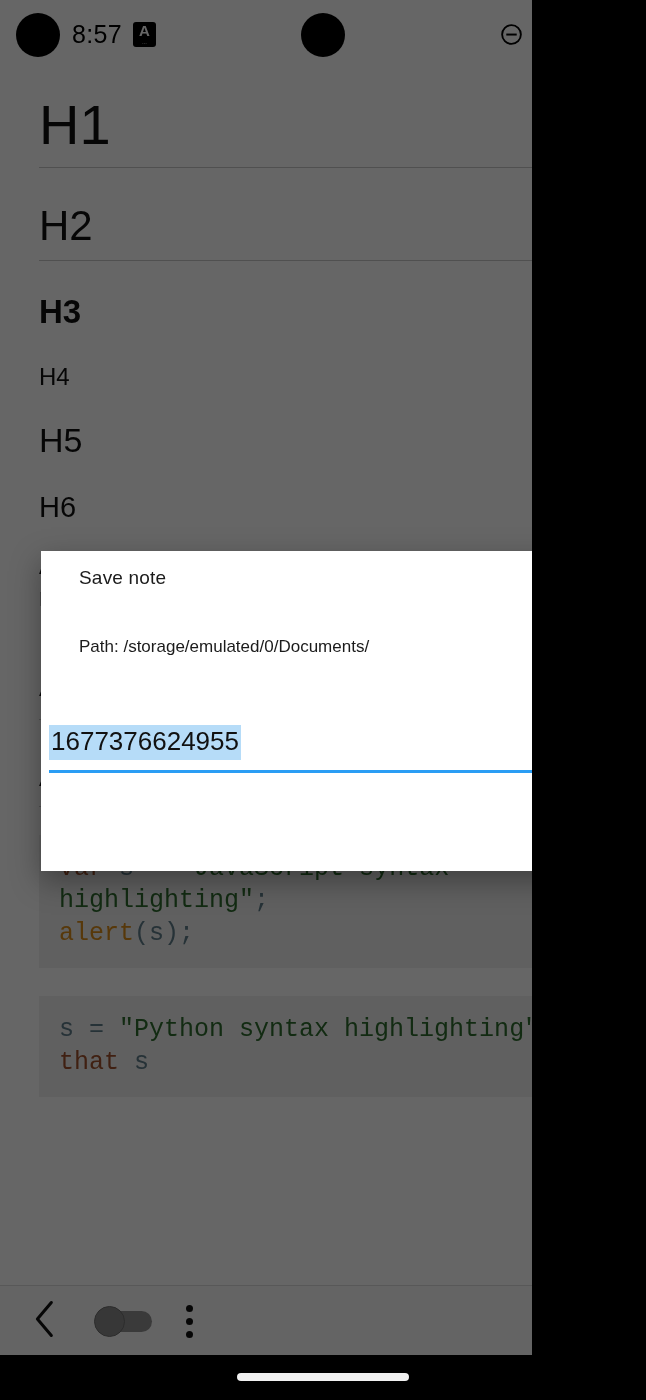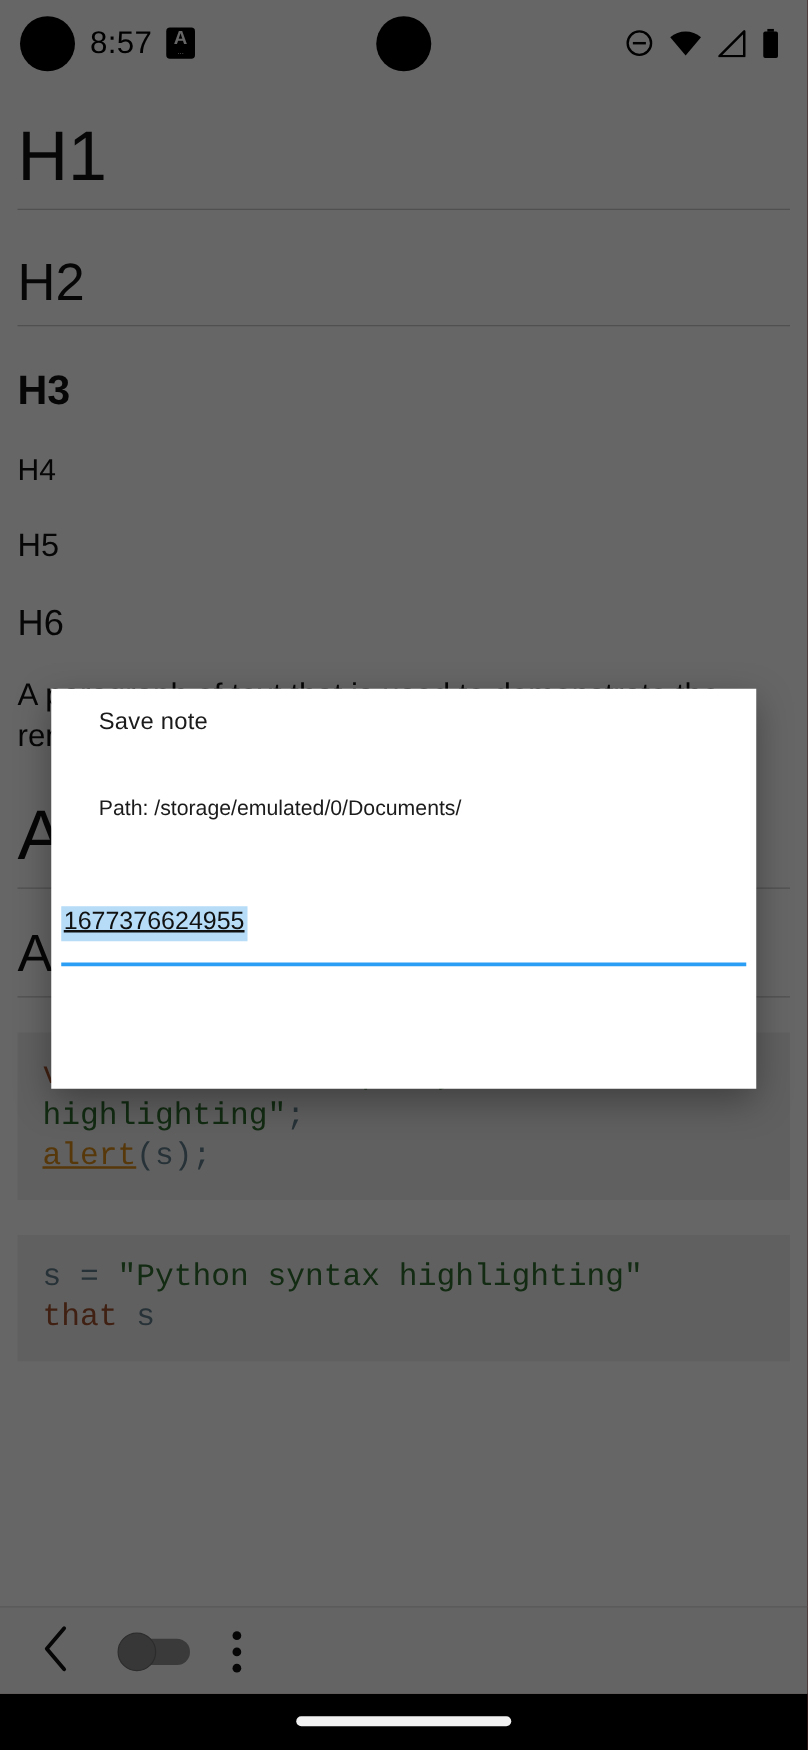--- a/index.html
+++ b/index.html
@@ -6,22 +6,22 @@
   html, body {
     width:646px; height:1400px;
     background:#000;
     font-family:"Liberation Sans", sans-serif;
     overflow:hidden;
   }
 
   
   #phone {
     position:relative;
-    width:646px; height:1400px;
-    background:#7f1d1d;
+    width:532px; height:1400px;
+    background:#bef264;
     overflow:hidden;
   }
 
   
   #app {
     position:absolute;
     left:0; top:0;
     width:646px; height:1355px;
     background:#ffffff;
     overflow:hidden;
@@ -58,28 +58,28 @@
     background:#000; z-index:60;
   }
   #cam-left  { left:16px;  top:13px; width:44px; height:44px; }
   #cam-center{ left:301px; top:13px; width:44px; height:44px; }
 
   
   #doc {
     position:absolute; left:0; top:70px;
     width:646px; height:1215px;
     background:#ffffff;
-    padding:0 14px;
+    padding:0 39px;
   }
   .hx { color:#111; font-weight:400; line-height:1.05; }
   .h1 { font-size:56px; margin-top:26px; }
   .h2 { font-size:42px; margin-top:36px; }
   .h3 { font-size:33px; margin-top:34px;font-weight:bold; }
   .h4 { font-size:24px; margin-top:34px; }
-  .h5 { font-size:26px; margin-top:34px; }
+  .h5 { font-size:34px; margin-top:34px; }
   .h6 { font-size:29px; margin-top:34px; }
   .rule {
     height:1px; background:#c8c8c8;
     margin-top:12px;
   }
   .para {
     font-size:25px; color:#111; line-height:1.3;
     margin-top:26px;
   }
   .alt1 { font-size:56px; margin-top:34px; }
@@ -91,21 +91,21 @@
     padding:18px 20px;
     font-family:"Liberation Mono", monospace;
     font-size:25px; line-height:1.3;
     white-space:pre-wrap;
     word-break:break-word;
   }
   .tk-kw   { color:#a0522d; }
   .tk-var  { color:#607d8b; }
   .tk-op   { color:#607d8b; }
   .tk-str  { color:#2e6b2e; }
-  .tk-fn   { color:#d98c1a;text-decoration:underline; }
+  .tk-fn   { color:#d98c1a; }
   .tk-punc { color:#607d8b; }
 
   
   #scrim {
     position:absolute; left:0; top:0;
     width:646px; height:1355px;
     background:rgba(0,0,0,0.60);
     z-index:40;
   }
 
@@ -154,25 +154,24 @@
   #dlg-path {
     position:absolute; left:38px; top:86px;
     font-size:17px; color:#1b1b1b;
   }
   #dlg-field-wrap {
     position:absolute; left:8px; top:174px;
     width:548px;
   }
   #dlg-input {
     display:inline-block;
-    font-size:20px; color:#111;
+    font-size:26px; color:#111;
     background:#b6dcf8;
     padding:0 2px 2px 2px;
     line-height:1.28;
-    text-decoration:underline;
   }
   #dlg-underline {
     position:absolute; left:8px; top:219px;
     width:548px; height:3px; background:#2a9df4;
   }
   #dlg-actions {
     position:absolute; left:0; top:252px;
     width:564px; height:60px;
   }
   .dlg-btn {

